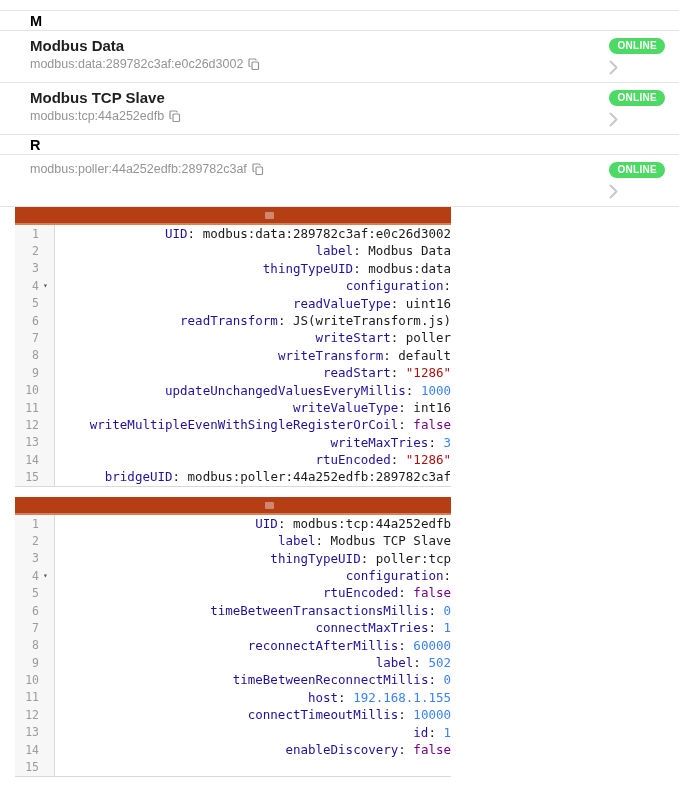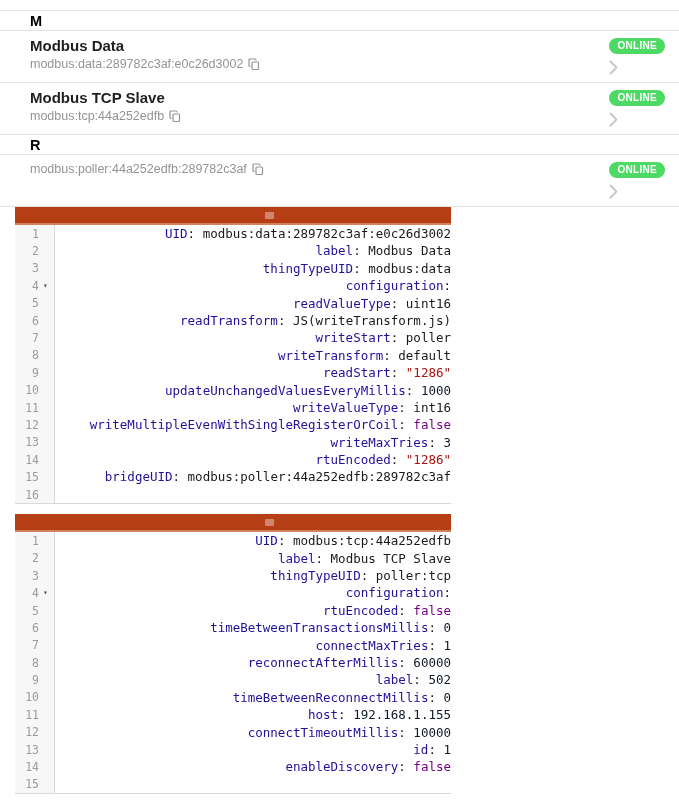--- a/index.html
+++ b/index.html
@@ -61,21 +61,21 @@
     color: #9c9c9c; font-size: 11.5px;
   }
   .lnum { flex: 1; text-align: right; padding-right: 3px; }
   .foldcol { width: 12px; flex: 0 0 12px; font-size: 8px; color: #555; line-height: 17.4px; text-align: left; padding-left: 1px; cursor: pointer; }
   .code { flex: 1; white-space: pre; line-height: 17.4px; padding-left: 5px; color: #1a1a1a; text-align: right; }
 
   .tok-key   { color: #221199; }
   .tok-punct { color: #1a1a1a; }
   .tok-plain { color: #1a1a1a; }
   .tok-str   { color: #aa1111; }
-  .tok-num   { color: #0f172a; }
+  .tok-num   { color: #3b82f6; }
   .tok-bool  { color: #770088; }
 </style>
 </head>
 <body>
 
 <div class="things-list">
     <div class="group-header">
       <span>M</span>
     </div>
     <div class="thing-item">
@@ -251,27 +251,20 @@
           </div>
           <div class="code"><span class="tok-key">  rtuEncoded</span><span class="tok-punct">: </span><span class="tok-str">"1286"</span></div>
         </div>
         <div class="cm-line">
           <div class="gutter">
             <span class="lnum">15</span>
             <span class="foldcol"></span>
           </div>
           <div class="code"><span class="tok-key">bridgeUID</span><span class="tok-punct">: </span><span class="tok-plain">modbus:poller:44a252edfb:289782c3af</span></div>
         </div>
-        <div class="cm-line">
-          <div class="gutter">
-            <span class="lnum">16</span>
-            <span class="foldcol"></span>
-          </div>
-          <div class="code"></div>
-        </div>
       </div>
     </div>
     <div class="editor">
       <div class="editor-header" style="background: rgb(181, 62, 20);">
         <span class="editor-artifact"></span>
       </div>
       <div class="editor-body">
         <div class="cm-line">
           <div class="gutter">
             <span class="lnum">1</span>

